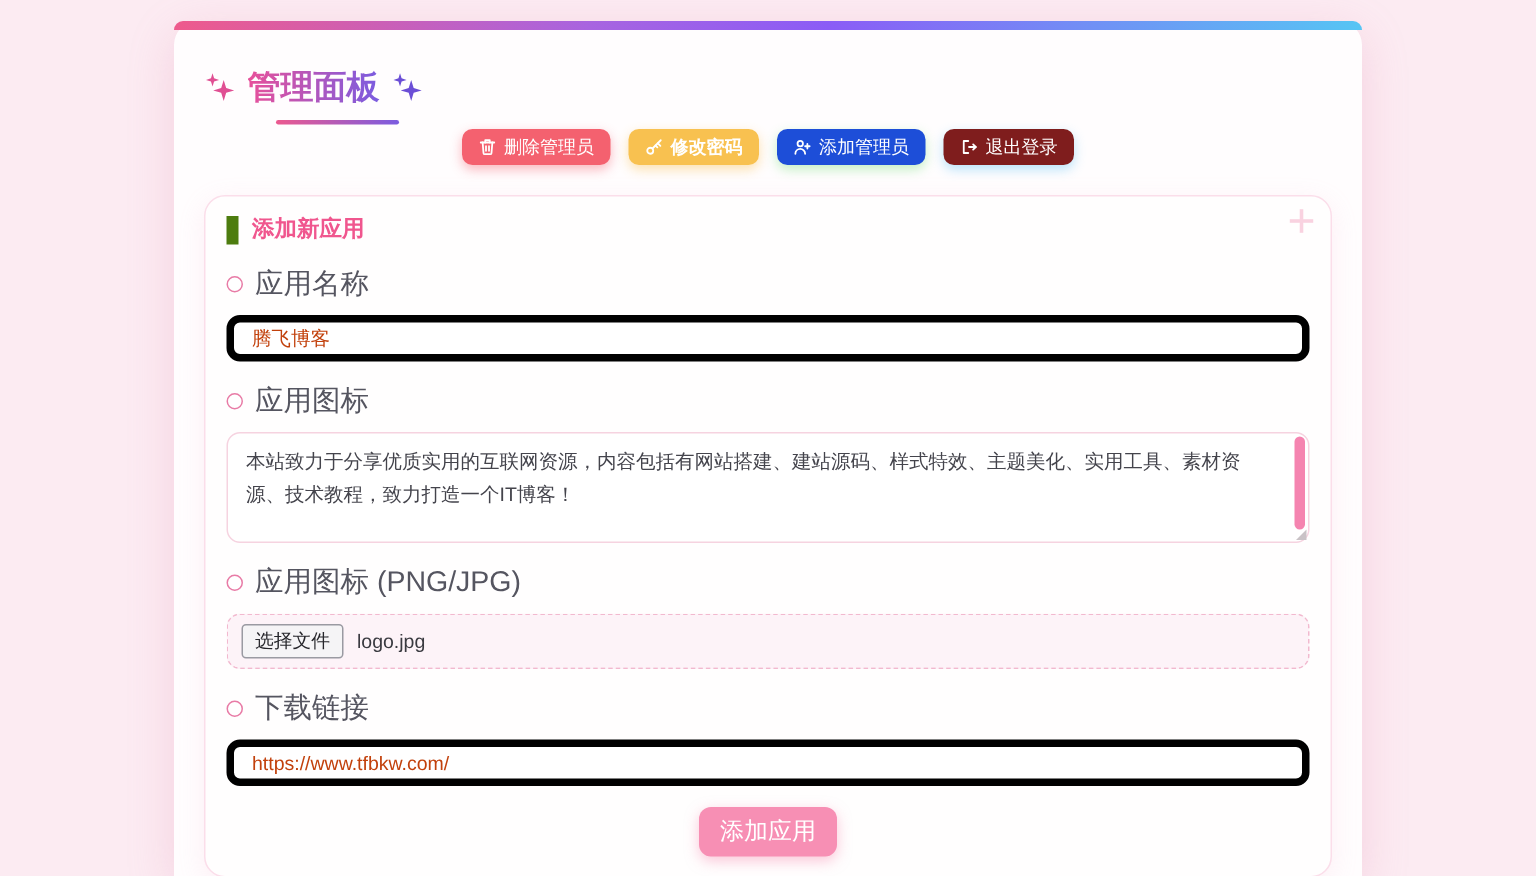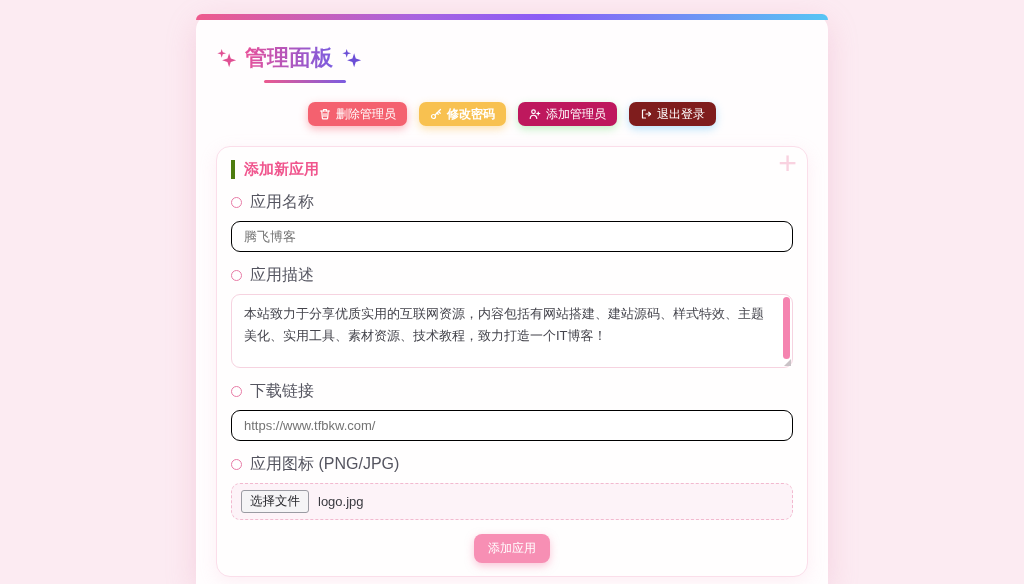--- a/index.html
+++ b/index.html
@@ -3,21 +3,21 @@
 <meta charset="utf-8">
 <style>
   * { margin: 0; padding: 0; box-sizing: border-box; }
   html, body {
     width: 1024px; height: 584px;
     overflow: hidden;
     font-family: "Liberation Sans", "DejaVu Sans", sans-serif;
     background: #fcebf2;
   }
   .main-container {
-    width: 632px;
+    width: 792px;
     height: calc(100% - 14px);
     margin: 14px auto 0;
     background: #fffdfe;
     border-radius: 16px 16px 0 0;
     box-shadow: 0 8px 30px rgba(226, 140, 175, 0.28);
     position: relative;
   }
   .top-gradient {
     height: 6px;
     border-radius: 16px 16px 0 0;
@@ -45,42 +45,42 @@
   .sparkle.purple { color: #6b4ed6; }
   .title-underline {
     width: 82px; height: 3px;
     margin: 7px 0 0 48px;
     border-radius: 2px;
     background: linear-gradient(90deg, #ec5a8f, #7b5ce0);
   }
 
   
   .toolbar {
-    margin-top: 19px;
+    margin-top: 3px;
     display: flex;
     justify-content: center;
     gap: 12px;
   }
   .tb-btn {
     display: inline-flex;
     align-items: center;
     gap: 5px;
     border: none;
     color: #ffffff;
     font-size: 12px;
     font-family: inherit;
     padding: 5px 11px;
     border-radius: 7px;
     cursor: pointer;
     line-height: 1.2;
   }
   .tb-btn svg { width: 12px; height: 12px; }
   .btn-danger  { background: #f4616f; box-shadow: 0 3px 8px rgba(244, 97, 111, .45); }
   .btn-warning { background: #f8c150; box-shadow: 0 3px 8px rgba(248, 193, 80, .45); font-weight: bold; }
-  .btn-success { background: #be185d; box-shadow: 0 3px 8px rgba(121, 223, 127, .45); font-family: Liberation Serif, serif; }
+  .btn-success { background: #1d4ed8; box-shadow: 0 3px 8px rgba(121, 223, 127, .45); font-family: Liberation Serif, serif; }
   .btn-info    { background: #7f1d1d; box-shadow: 0 3px 8px rgba(99, 196, 243, .45); }
 
   
   .form-card {
     position: relative;
     margin-top: 20px;
     background: #fffefe;
     border: 1px solid #fbdeea;
     border-radius: 14px;
     padding: 13px 14px 13px;
@@ -92,52 +92,52 @@
     font-size: 32px;
     font-weight: 300;
     color: #f9d2e0;
     line-height: 1;
     pointer-events: none;
   }
   .section-heading {
     color: #f0568e;
     font-size: 15px;
     font-weight: bold;
-    border-left: 4px solid #4d7c0f;
+    border-left: 8px solid #4d7c0f;
     padding-left: 9px;
     line-height: 1.25;
   }
   .section-heading.standalone { margin-top: 24px; }
 
   .field-group { margin-top: 13px; }
   .field-label {
     display: flex;
     align-items: center;
     gap: 8px;
-    font-size: 16px;
+    font-size: 19px;
     color: #555560;
   }
   .circle-icon {
     width: 11px; height: 11px;
     border: 1.5px solid #e87ba6;
     border-radius: 50%;
     flex: 0 0 auto;
     background: #fff;
   }
   .text-input {
     display: block;
     width: 100%;
     height: 31px;
     margin-top: 8px;
-    border: 1px solid #000000;
+    border: 5px solid #000000;
     border-radius: 9px;
     padding: 0 12px;
     font-size: 13px;
     font-family: inherit;
-    color: #737373;
+    color: #c2410c;
     background: #ffffff;
     outline: none;
   }
   .textarea-wrap { position: relative; margin-top: 8px; }
   .desc-textarea {
     display: block;
     width: 100%;
     height: 74px;
     border: 1px solid #f6d3e0;
     border-radius: 9px;
@@ -191,21 +191,21 @@
     margin-left: 9px;
     font-size: 13px;
     color: #3a3a40;
   }
   .submit-btn {
     display: block;
     margin: 14px auto 0;
     border: none;
     background: #f78fb4;
     color: #ffffff;
-    font-size: 12px;
+    font-size: 16px;
     font-family: inherit;
     padding: 6px 14px;
     border-radius: 8px;
     cursor: pointer;
     box-shadow: 0 3px 9px rgba(247, 143, 180, 0.5);
   }
 </style>
 </head>
 <body>
 
@@ -272,46 +272,46 @@
         <div class="field-label">
           <span class="circle-icon"></span>
           <span>应用名称</span>
         </div>
         <input class="text-input" type="text" value="腾飞博客" style="">
       </div>
 
       <div class="field-group">
         <div class="field-label">
           <span class="circle-icon"></span>
-          <span>应用描述</span>
+          <span>应用图标</span>
         </div>
         <div class="textarea-wrap">
           <textarea class="desc-textarea" style="">本站致力于分享优质实用的互联网资源，内容包括有网站搭建、建站源码、样式特效、主题美化、实用工具、素材资源、技术教程，致力打造一个IT博客！</textarea>
           <div class="scroll-thumb"></div>
           <div class="resize-grip"></div>
         </div>
       </div>
 
       <div class="field-group">
         <div class="field-label">
           <span class="circle-icon"></span>
-          <span>下载链接</span>
-        </div>
-        <input class="text-input" type="text" value="https://www.tfbkw.com/" style="">
+          <span>应用图标 (PNG/JPG)</span>
+        </div>
+        <div class="file-area">
+          <button class="file-btn">选择文件</button>
+          <span class="file-name">logo.jpg</span>
+        </div>
       </div>
 
       <div class="field-group">
         <div class="field-label">
           <span class="circle-icon"></span>
-          <span>应用图标 (PNG/JPG)</span>
-        </div>
-        <div class="file-area">
-          <button class="file-btn">选择文件</button>
-          <span class="file-name">logo.jpg</span>
-        </div>
+          <span>下载链接</span>
+        </div>
+        <input class="text-input" type="text" value="https://www.tfbkw.com/" style="">
       </div>
 
       <button class="submit-btn">添加应用</button>
     </div>
 
     <h2 class="section-heading standalone">已添加的应用</h2>
 
   </div>
 </div>
 

